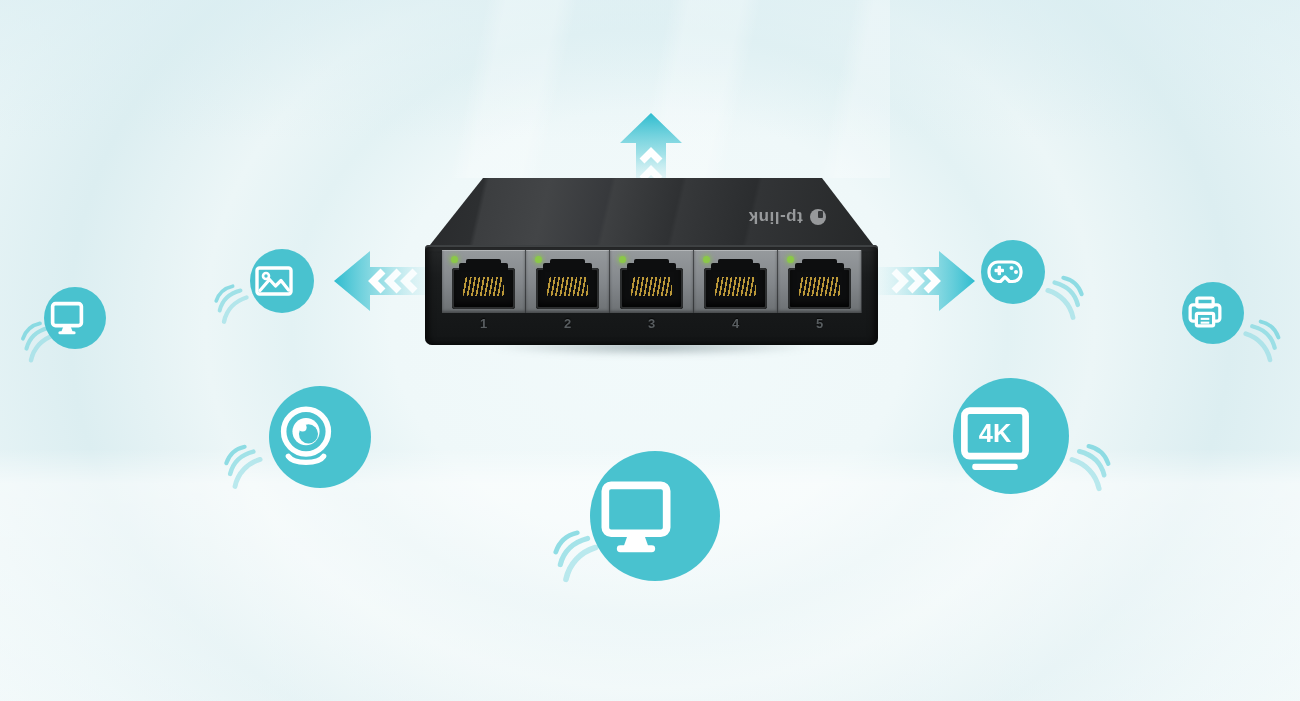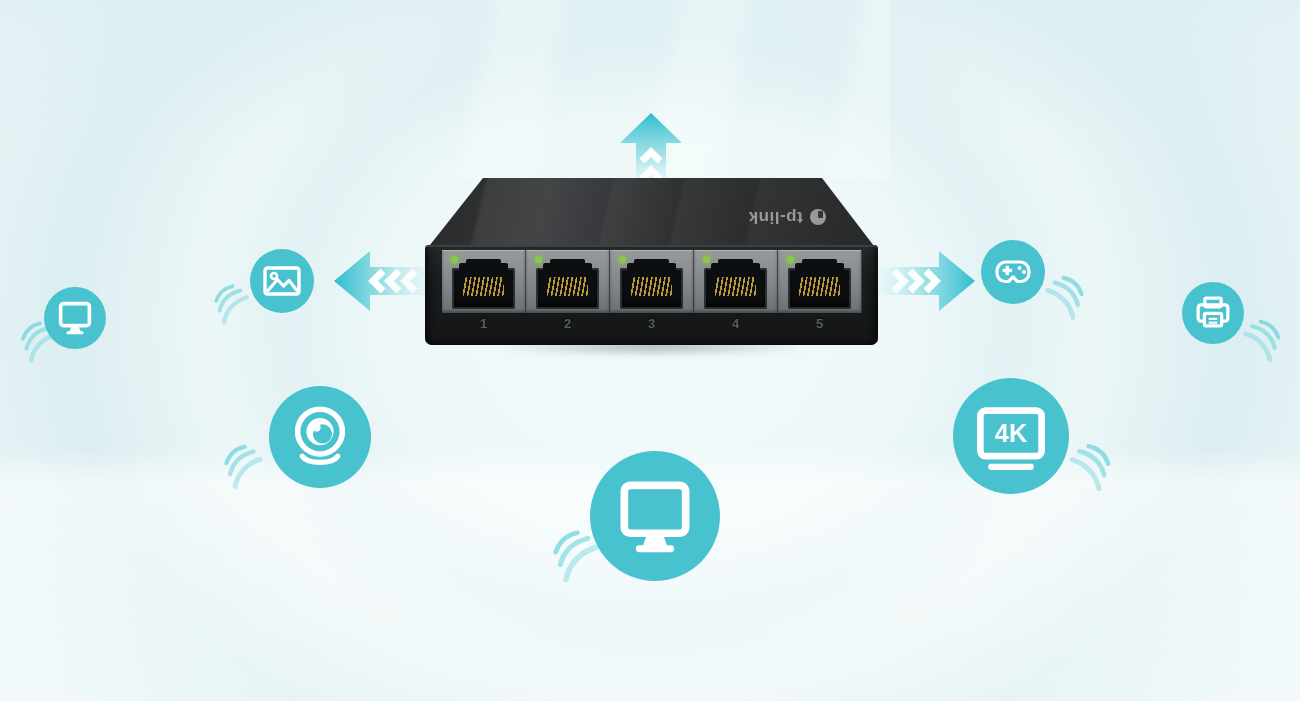--- a/index.html
+++ b/index.html
@@ -74,21 +74,21 @@
     position:absolute;left:11px;top:9px;width:41px;height:19px;
     background:repeating-linear-gradient(100deg, rgba(0,0,0,0) 0 2.6px, #caa43c 2.6px 4.3px);
     opacity:.92;border-radius:1px;
   }
   .port-num{
     position:absolute;top:66px;left:0;width:83px;text-align:center;
     color:#585d60;font-size:13px;font-weight:600;
     text-shadow:0 -1px 1px rgba(0,0,0,.7);
   }
   
-  .badge{border-radius:50%;background:#49c2cf;z-index:4;display:flex;align-items:center;justify-content:center;}
+  .badge{border-radius:50%;background:#49c2cf;z-index:4;display:flex;align-items:center;}
   .badge svg{display:block;}
   
   .arrow{z-index:1;}
   .wave{z-index:2;opacity:.9;}
 </style>
 </head>
 <body>
 
 <div id="stage">
 

